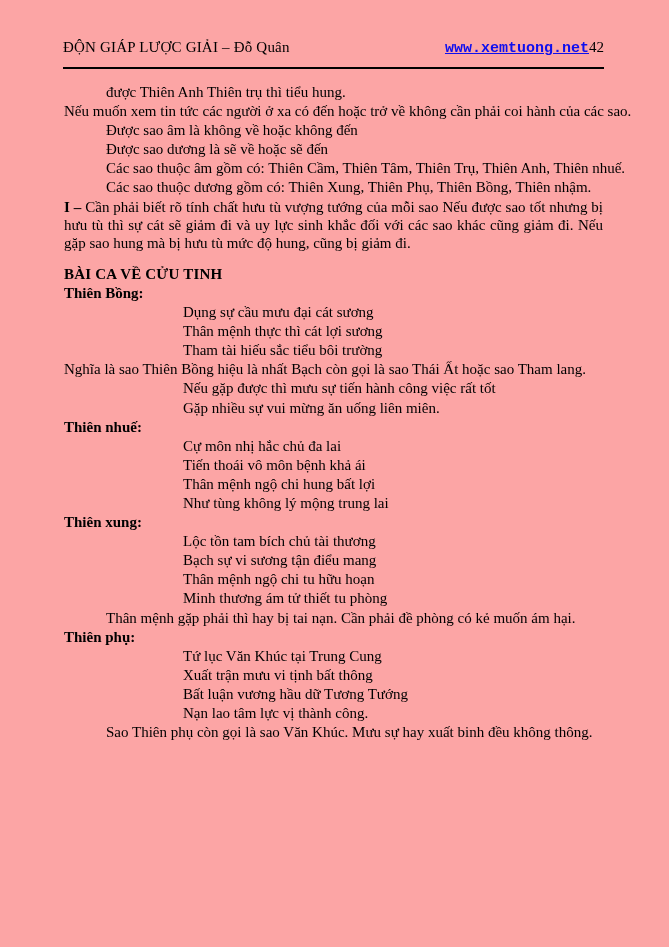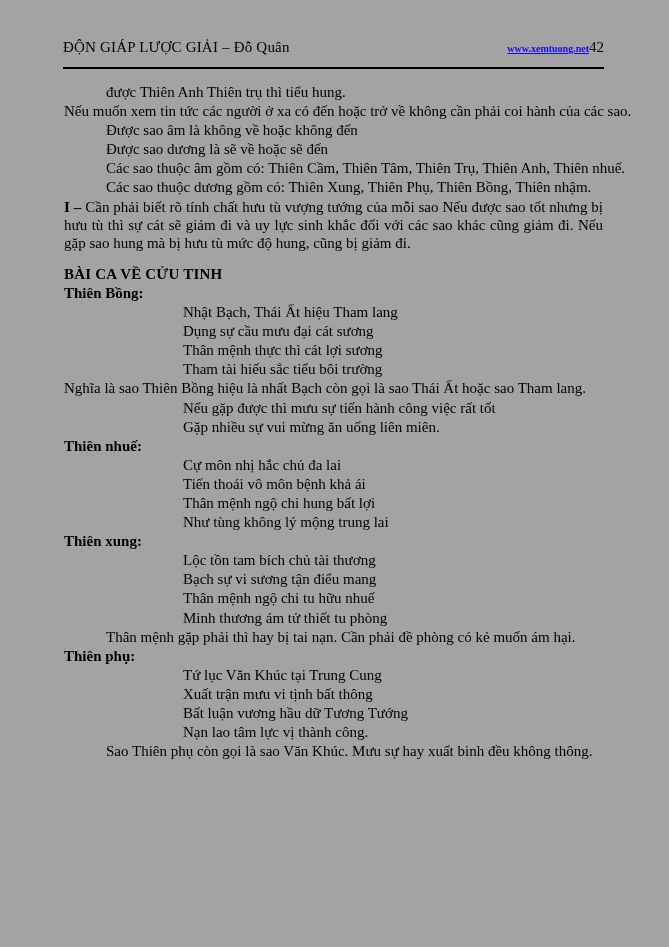--- a/index.html
+++ b/index.html
@@ -1,20 +1,20 @@
 <!DOCTYPE html>
 <html><head>
 <meta charset="utf-8">
 <style>
   html, body { margin: 0; padding: 0; background: #ffffff; }
   .page {
     position: relative;
     width: 669px;
     height: 947px;
-    background: #a3a3a3;
+    background: #fca5a5;
     font-family: "Liberation Serif", "DejaVu Serif", serif;
     color: #000000;
     overflow: hidden;
   }
   .content {
     position: absolute;
     left: 63px;
     top: 0;
     width: 541px;
     padding-top: 38px;
@@ -25,22 +25,22 @@
     align-items: baseline;
     font-size: 15px;
     line-height: 18px;
   }
   .header-title { letter-spacing: 0.2px; }
   .header-right { white-space: nowrap; }
   .site-link {
     color: #0f0fee;
     font-weight: bold;
     text-decoration: underline;
-    font-family: Liberation Serif, serif;
-    font-size: 10px;
+    font-family: Liberation Mono, monospace;
+    font-size: 15px;
   }
   .page-num { }
   .rule {
     margin-top: 9px;
     border-top: 2px solid #000000;
     height: 0;
   }
   .body-text { margin-top: 14px; }
   p {
     margin: 1px;
@@ -72,38 +72,37 @@
       <p class="one">Nếu muốn xem tin tức các người ở xa có đến hoặc trở về không cần phải coi hành của các sao.</p>
       <p class="ind one">Được sao âm là không về hoặc không đến</p>
       <p class="ind one">Được sao dương là sẽ về hoặc sẽ đến</p>
       <p class="ind one">Các sao thuộc âm gồm có: Thiên Cầm, Thiên Tâm, Thiên Trụ, Thiên Anh, Thiên nhuế.</p>
       <p class="ind one">Các sao thuộc dương gồm có: Thiên Xung, Thiên Phụ, Thiên Bồng, Thiên nhậm.</p>
       <p class="just"><span class="b">I –</span><span> Cần phải biết rõ tính chất hưu tù vượng tướng của mỗi sao  Nếu được sao tốt nhưng bị hưu tù thì sự cát sẽ giảm đi và uy lực sinh khắc đối với các sao khác cũng giảm đi. Nếu gặp sao hung mà bị hưu tù mức độ hung, cũng bị giảm đi.</span></p>
 
       <p class="song-title one">BÀI CA VỀ CỬU TINH</p>
 
       <p class="b one">Thiên Bồng:</p>
-      <p class="verse one">Nhật Bạch, Thái Ất hiệu Tham lang</p>
       <p class="verse one">Dụng sự cầu mưu đại cát sương</p>
       <p class="verse one">Thân mệnh thực thì cát lợi sương</p>
       <p class="verse one">Tham tài hiếu sắc tiểu bôi trường</p>
       <p class="one">Nghĩa là sao Thiên Bồng hiệu là nhất Bạch còn gọi là sao Thái Ất hoặc sao Tham lang.</p>
       <p class="verse one">Nếu gặp được thì mưu sự tiến hành công việc rất tốt</p>
       <p class="verse one">Gặp nhiều sự vui mừng ăn uống liên miên.</p>
 
       <p class="b one">Thiên nhuế:</p>
       <p class="verse one">Cự môn nhị hắc chủ đa lai</p>
       <p class="verse one">Tiến thoái vô môn bệnh khả ái</p>
       <p class="verse one">Thân mệnh ngộ chi hung bất lợi</p>
       <p class="verse one">Như tùng không lý mộng trung lai</p>
 
       <p class="b one">Thiên xung:</p>
       <p class="verse one">Lộc tồn tam bích chủ tài thương</p>
       <p class="verse one">Bạch sự vi sương tận điểu mang</p>
-      <p class="verse one">Thân mệnh ngộ chi tu hữu nhuế</p>
+      <p class="verse one">Thân mệnh ngộ chi tu hữu hoạn</p>
       <p class="verse one">Minh thương ám tử thiết tu phòng</p>
       <p class="ind one">Thân mệnh gặp phải thì hay bị tai nạn. Cần phải đề phòng có kẻ muốn ám hại.</p>
 
       <p class="b one">Thiên phụ:</p>
       <p class="verse one">Tứ lục Văn Khúc tại Trung Cung</p>
       <p class="verse one">Xuất trận mưu vi tịnh bất thông</p>
       <p class="verse one">Bất luận vương hầu dữ Tương Tướng</p>
       <p class="verse one">Nạn lao tâm lực vị thành công.</p>
       <p class="ind one">Sao Thiên phụ còn gọi là sao Văn Khúc. Mưu sự hay xuất binh đều không thông.</p>
     </div>

